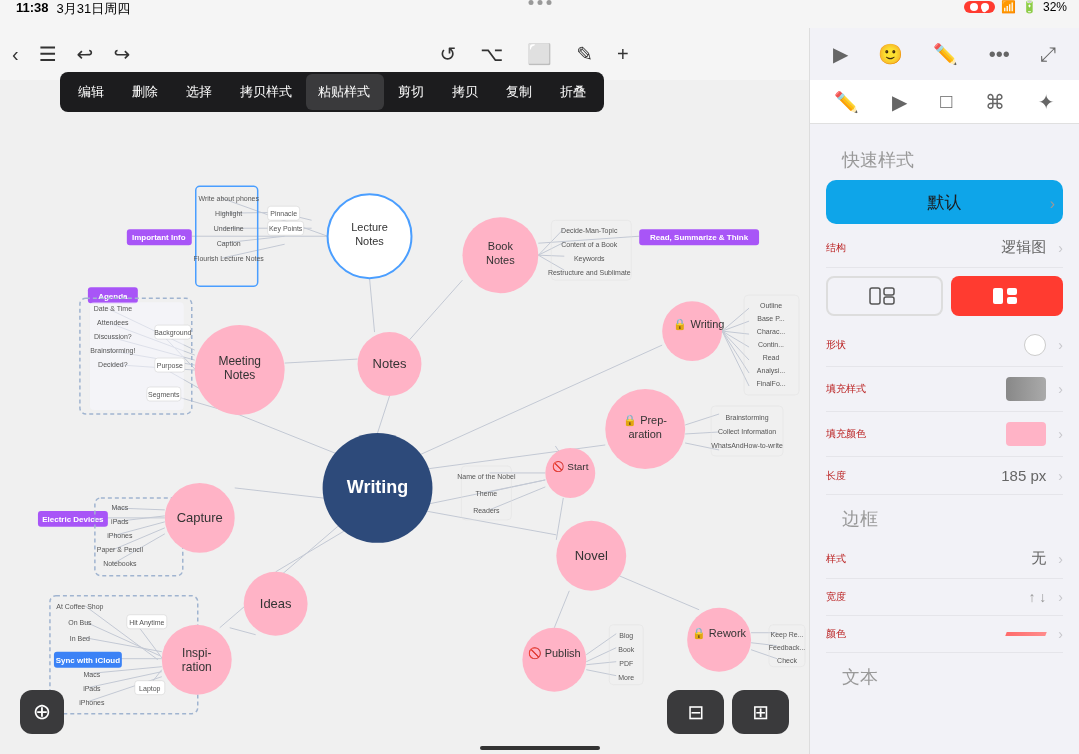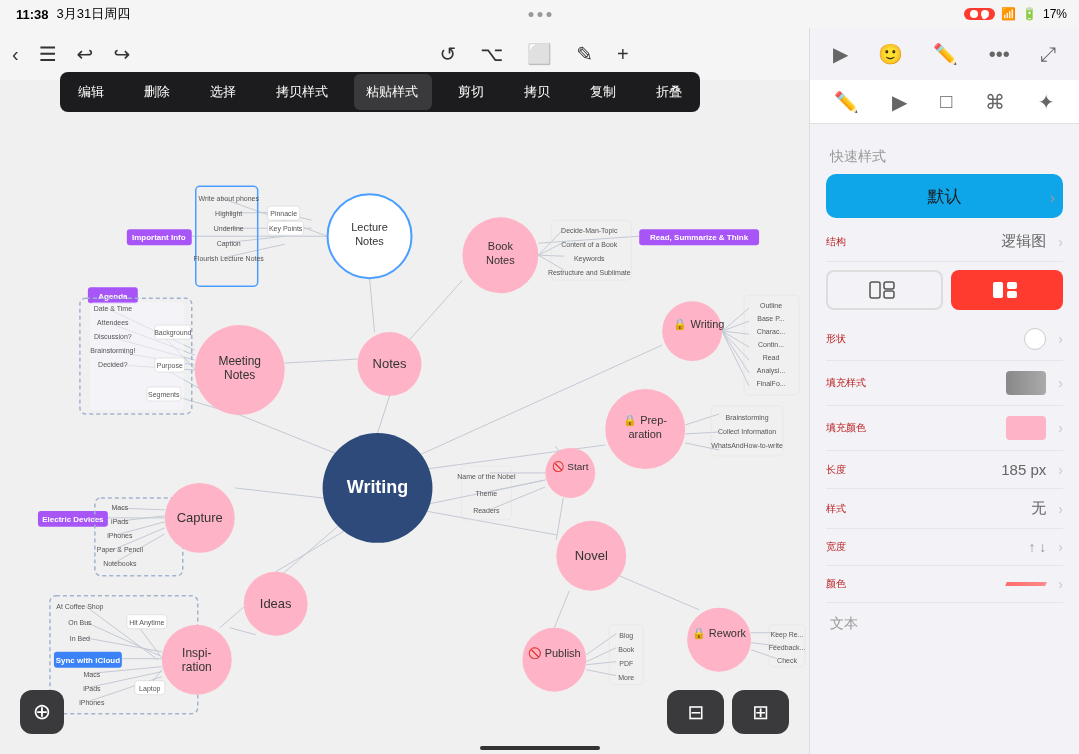--- a/index.html
+++ b/index.html
@@ -1,21 +1,21 @@
 <!DOCTYPE html>
 <html><head>
   <meta charset="utf-8">
   <style>
     * { margin: 0; padding: 0; box-sizing: border-box; }
     body { width: 1079px; height: 754px; overflow: hidden; background: #f5f5f5; font-family: -apple-system, 'PingFang SC', sans-serif; position: relative; }
 
     
     #status-bar {
       position: absolute; top: 0; left: 0; right: 0; height: 28px;
-      background: #f5f5f5; display: flex; align-items: center;
+      background: #f5f5f5; display: flex; 
       padding: 0 16px; z-index: 100;
     }
     #status-time { font-size: 13px; font-weight: 600; }
     #status-date { font-size: 13px; margin-left: 8px; }
     #status-dots { position: absolute; left: 50%; transform: translateX(-50%); display: flex; gap: 4px; }
     #status-dots span { width: 5px; height: 5px; background: #999; border-radius: 50%; }
     #status-right { position: absolute; right: 12px; display: flex; align-items: center; gap: 6px; }
     .status-icon { font-size: 12px; }
     #record-btn { background: #ff3b30; border-radius: 10px; padding: 2px 6px; display: flex; align-items: center; gap: 3px; }
     #record-btn span { width: 8px; height: 8px; background: white; border-radius: 50%; }
@@ -34,21 +34,21 @@
       position: absolute; top: 28px; left: 269px; right: 280px; height: 52px;
       display: flex; align-items: center; justify-content: center; gap: 24px; z-index: 100;
     }
     .tc-icon { font-size: 20px; color: #333; }
 
     
     #context-menu {
       position: absolute; top: 72px; left: 60px; height: 40px;
       background: #1c1c1e; border-radius: 8px;
       display: flex; align-items: center; padding: 0 4px;
-      z-index: 200; gap: 12px;
+      z-index: 200; gap: 0;
     }
     .cm-item {
       color: white; font-size: 13px; padding: 0 14px; height: 36px;
       display: flex; align-items: center; cursor: pointer; border-radius: 6px;
       white-space: nowrap;
     }
 
     
     #canvas {
       position: absolute; top: 80px; left: 0; right: 270px; bottom: 0;
@@ -74,21 +74,21 @@
     #panel-tabs {
       height: 44px; background: white; display: flex; align-items: center;
       justify-content: space-around; border-bottom: 1px solid #e0e0e0;
       padding: 0 8px;
     }
     .panel-tab { font-size: 20px; color: #666; padding: 4px 8px; cursor: pointer; }
     .panel-tab.active { color: #333; }
 
     #panel-content { padding: 12px 16px; overflow-y: auto; height: calc(100% - 124px); }
 
-    .section-label { font-size: 14px; color: #999; margin: 12px 4px 8px; }
+    .section-label { font-size: 18px; color: #999; margin: 12px 16px 8px; }
 
     .quick-style-btn {
       width: 100%; height: 44px; background: #0ea5e9; border-radius: 10px;
       display: flex; align-items: center; justify-content: center;
       font-size: 17px; font-weight: 500; color: #1c1c1e; cursor: pointer;
       margin-bottom: 4px;
     }
 
     .panel-row {
       display: flex; align-items: center; justify-content: space-between;
@@ -148,21 +148,21 @@
       <span></span>
       <span></span>
   </div>
   <div id="status-right">
     <div id="record-btn">
       <span></span>
       <span class="rec-text">●</span>
     </div>
     <span class="status-icon">📶</span>
     <span class="status-icon">🔋</span>
-    <span class="status-icon">17%</span>
+    <span class="status-icon">32%</span>
   </div>
 </div>
 
 <div id="toolbar">
   <span class="tb-icon">‹</span>
   <span class="tb-icon">☰</span>
   <span class="tb-icon">↩</span>
   <span class="tb-icon">↪</span>
 </div>
 
@@ -523,20 +523,21 @@
     </div>
 
     <div class="panel-row">
       <span class="panel-row-label">长度</span>
       <div class="panel-row-value">
         <span>185 px</span>
         <span class="chevron">›</span>
       </div>
     </div>
 
+    <div class="section-label">边框</div>
 
     <div class="panel-row">
       <span class="panel-row-label">样式</span>
       <div class="panel-row-value">
         <span>无</span>
         <span class="chevron">›</span>
       </div>
     </div>
 
     <div class="panel-row">

